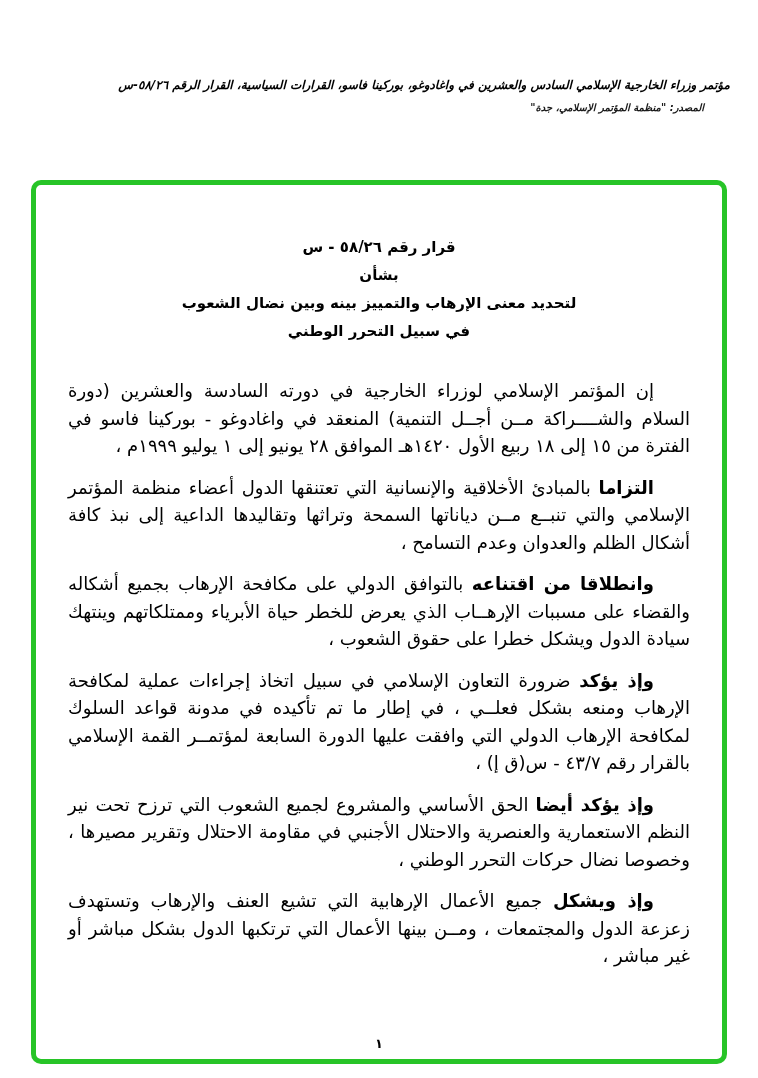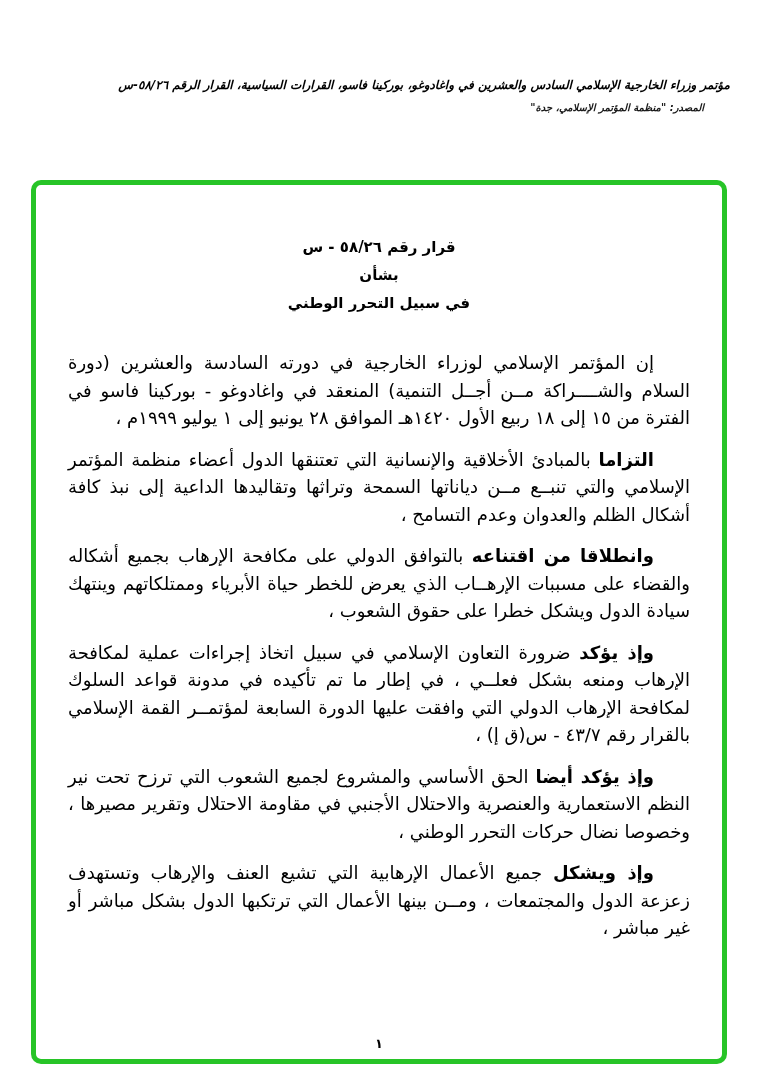--- a/index.html
+++ b/index.html
@@ -54,20 +54,21 @@
   <div class="doc-header">
     <div class="doc-header-line1">مؤتمر وزراء الخارجية الإسلامي السادس والعشرين في واغادوغو، بوركينا فاسو، القرارات السياسية، القرار الرقم ٥٨/٢٦-س</div>
     <div class="doc-header-line2">المصدر: "منظمة المؤتمر الإسلامي، جدة"</div>
   </div>
 
   <div class="green-frame">
 
     <div class="title-block">
       <div class="title-line">قرار رقم ٥٨/٢٦ - س</div>
       <div class="title-line">بشأن</div>
+      <div class="title-line">لتحديد معنى الإرهاب والتمييز بينه وبين نضال الشعوب</div>
       <div class="title-line">في سبيل التحرر الوطني</div>
     </div>
 
     <div class="body-text">
 
       <p class="para"><b class="lead"></b><span class="ptext">إن المؤتمر الإسلامي لوزراء الخارجية في دورته السادسة والعشرين (دورة السلام والشــــراكة مــن أجــل التنمية) المنعقد في واغادوغو - بوركينا فاسو في الفترة من ١٥ إلى ١٨ ربيع الأول ١٤٢٠هـ الموافق ٢٨ يونيو إلى ١ يوليو ١٩٩٩م ،</span></p>
 
       <p class="para"><b class="lead">التزاما</b><span class="ptext"> بالمبادئ الأخلاقية والإنسانية التي تعتنقها الدول أعضاء منظمة المؤتمر الإسلامي والتي تنبــع مــن دياناتها السمحة وتراثها وتقاليدها الداعية إلى نبذ كافة أشكال الظلم والعدوان وعدم التسامح ،</span></p>
 
       <p class="para"><b class="lead">وانطلاقا من اقتناعه</b><span class="ptext"> بالتوافق الدولي على مكافحة الإرهاب بجميع أشكاله والقضاء على مسببات الإرهــاب الذي يعرض للخطر حياة الأبرياء وممتلكاتهم وينتهك سيادة الدول ويشكل خطرا على حقوق الشعوب ،</span></p>

